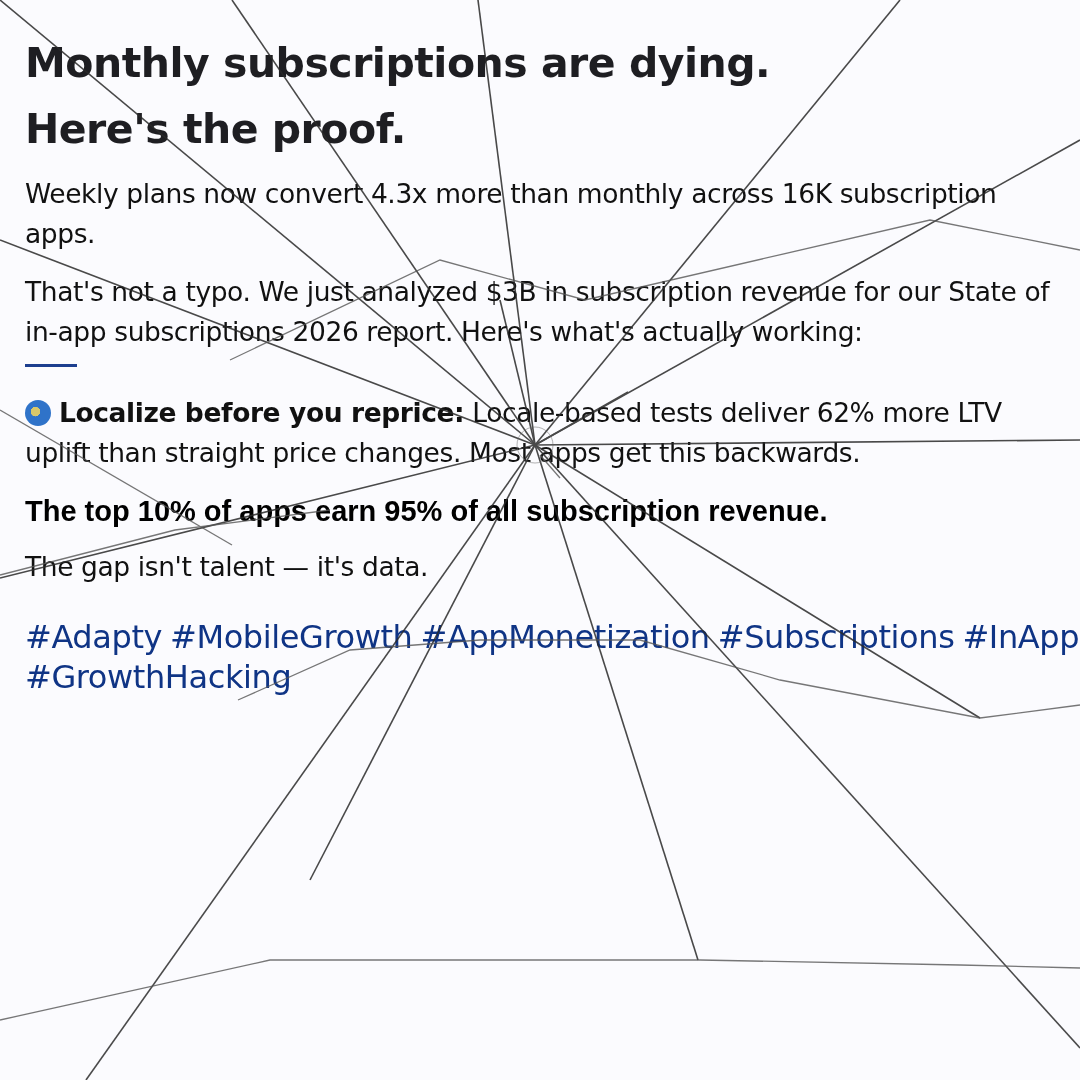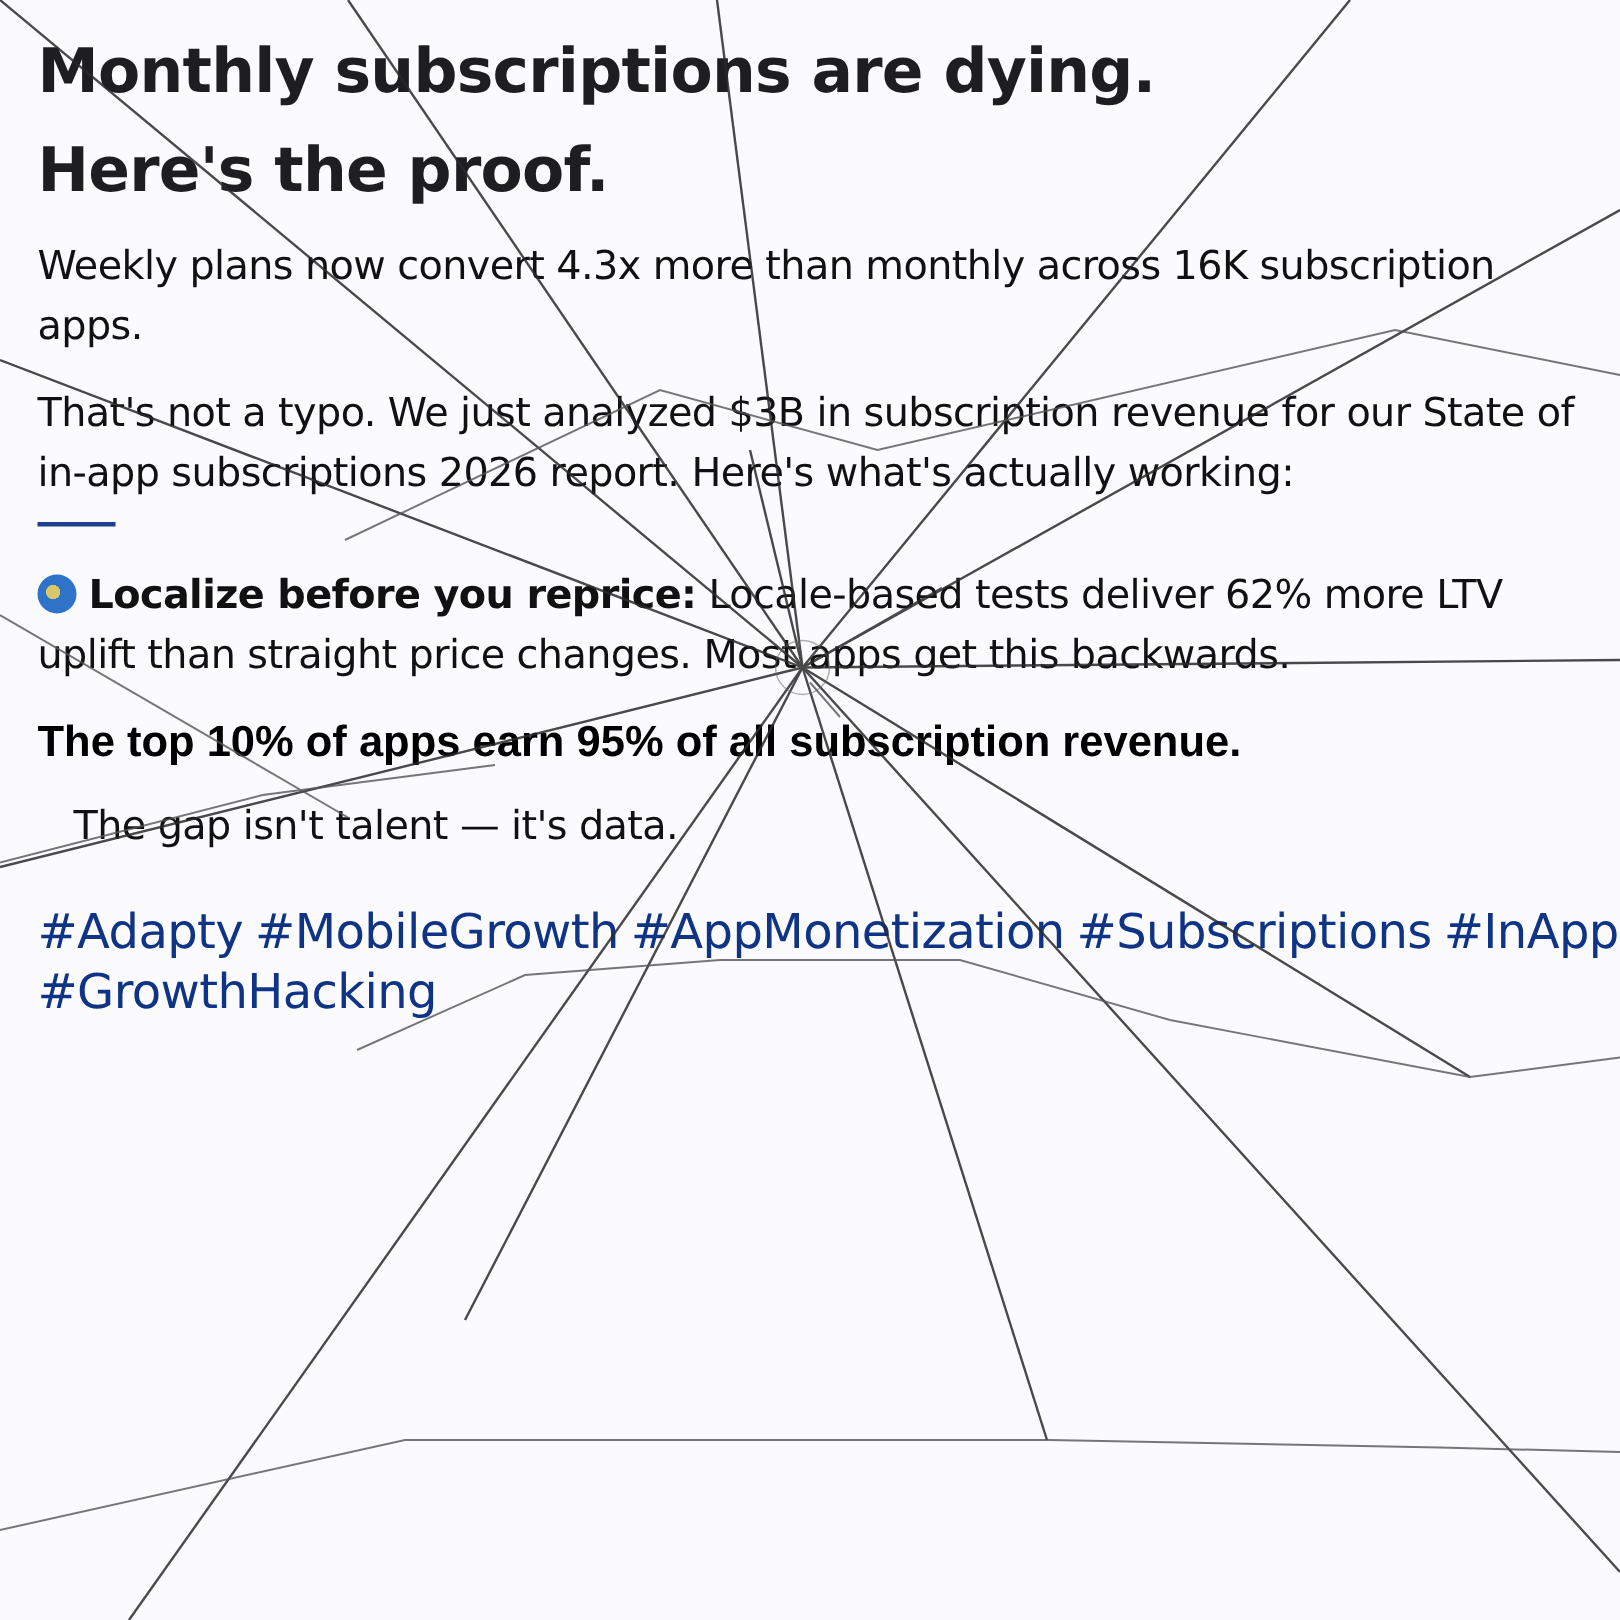--- a/index.html
+++ b/index.html
@@ -4,21 +4,21 @@
   <style>
     html, body { margin: 0; padding: 0; }
     body {
       width: 1080px; height: 1080px; overflow: hidden;
       background: #fbfbfe;
       position: relative;
       font-family: "DejaVu Sans", "Liberation Sans", sans-serif;
       color: #111;
     }
     .post {
-      position: absolute; left: 25px; top: 14px; width: 1030px;
+      position: absolute; left: 25px; top: 30px; width: 1030px;
     }
     .title {
       font-family: "DejaVu Sans", sans-serif;
       font-weight: bold;
       font-size: 41px;
       line-height: 66px;
       color: #1e1e22;
       margin: 0 0 12px 0;
       letter-spacing: -0.5px;
     }
@@ -32,21 +32,21 @@
       width: 52px; height: 3px; background: #1d3f8f;
       margin: -6px 0 26px 0;
     }
     .bullet { margin-bottom: 18px; }
     .bold { font-weight: bold; }
     .subhead {
       font-family: "Liberation Sans", sans-serif;
       font-weight: bold; font-size: 29px; line-height: 40px;
       margin: 0 0 16px 0; color: #000000;
     }
-    .tight { margin-bottom: 8px; margin-left: 24px; }
+    .tight { margin-bottom: 8px; }
     .hashtags {
       margin-top: 30px;
       font-size: 32px; line-height: 40px; color: #0f3485;
       letter-spacing: -0.4px;
     }
     .hashtags span { margin-right: 8px; cursor: pointer; }
     .icon-bar {
       display: inline-block; position: relative; width: 25px; height: 25px;
       background: #e8edf3; vertical-align: -3px; margin-right: 8px;
     }

